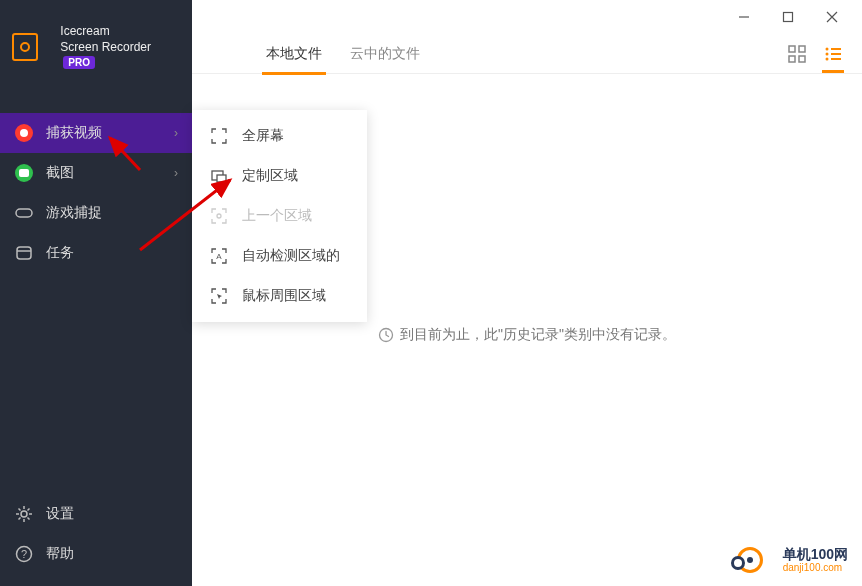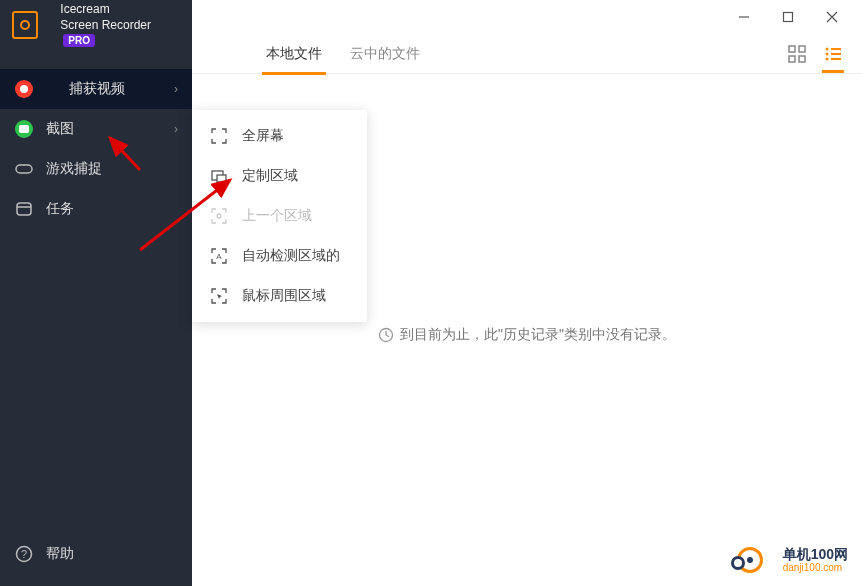--- a/index.html
+++ b/index.html
@@ -1,28 +1,28 @@
 <!DOCTYPE html>
 <html><head>
   <meta charset="utf-8">
   <style>
     * { margin: 0; padding: 0; box-sizing: border-box; }
     body { font-family: "Microsoft YaHei", Arial, sans-serif; width: 862px; height: 586px; overflow: hidden; position: relative; background: #fff; }
     
     
     .sidebar { position: absolute; left: 0; top: 0; width: 192px; height: 586px; background: #262c38; color: #ccc; display: flex; flex-direction: column; }
-    .logo-area { display: flex; align-items: center; padding: 2px 12px; gap: 22px; }
+    .logo-area { display: flex; align-items: center; padding: 24px 12px; gap: 22px; }
     .logo-icon { width: 28px; height: 28px; border: 2px solid #ff8a00; border-radius: 3px; display: flex; align-items: center; justify-content: center; }
     .logo-dot { width: 10px; height: 10px; border: 2px solid #ff8a00; border-radius: 50%; }
     .logo-text { font-size: 12px; color: #eee; line-height: 1.3; }
     .pro-badge { background: #6d28d9; color: #fff; font-size: 10px; font-weight: bold; padding: 1px 5px; border-radius: 3px; margin-left: 3px; }
     
     .nav-items { margin-top: 18px; flex: 1; }
     .nav-item { display: flex; align-items: center; height: 40px; padding: 0 14px; cursor: pointer; color: #ddd; font-size: 14px; position: relative; }
-    .nav-item.active { background: #0f172a; gap: 23px; }
+    .nav-item.active { background: #4c1d95; }
     .nav-icon { width: 20px; height: 20px; margin-right: 12px; display: flex; align-items: center; justify-content: center; }
     .nav-chevron { position: absolute; right: 14px; color: #888; font-size: 12px; }
     
     .ic-circle { width: 18px; height: 18px; border-radius: 50%; display: flex; align-items: center; justify-content: center; }
     .ic-red { background: #ff3b30; }
     .ic-green { background: #2fc04e; }
     .ic-blue { background: #2b8ef0; }
     .ic-inner-dot { width: 8px; height: 8px; background: #fff; border-radius: 50%; }
     .ic-cam { width: 10px; height: 8px; background: #fff; border-radius: 2px; }
     .ic-mic { width: 6px; height: 10px; background: #fff; border-radius: 3px; }
@@ -118,20 +118,29 @@
         <svg width="18" height="16" viewBox="0 0 18 16">
             <rect x="2" y="2" width="14" height="12" rx="3" fill="none" stroke="#bbb" stroke-width="1.5"></rect>
             <path d="M2 6h14" stroke="#bbb" stroke-width="1.5"></path>
           </svg>
       </span>
       <span>任务</span>
     </div>
   </div>
 
   <div class="bottom-nav">
+    <div class="nav-item">
+      <span class="nav-icon">
+        <svg width="18" height="18" viewBox="0 0 18 18">
+            <circle cx="9" cy="9" r="3" fill="none" stroke="#bbb" stroke-width="1.5"></circle>
+            <path d="M9 1v3M9 14v3M1 9h3M14 9h3M3.5 3.5l2 2M12.5 12.5l2 2M14.5 3.5l-2 2M5.5 12.5l-2 2" stroke="#bbb" stroke-width="1.5"></path>
+          </svg>
+      </span>
+      <span>设置</span>
+    </div>
     <div class="nav-item">
       <span class="nav-icon">
         <svg width="18" height="18" viewBox="0 0 18 18">
             <circle cx="9" cy="9" r="7.5" fill="none" stroke="#bbb" stroke-width="1.5"></circle>
             <text x="9" y="13" text-anchor="middle" fill="#bbb" font-size="11">?</text>
           </svg>
       </span>
       <span>帮助</span>
     </div>
   </div>

